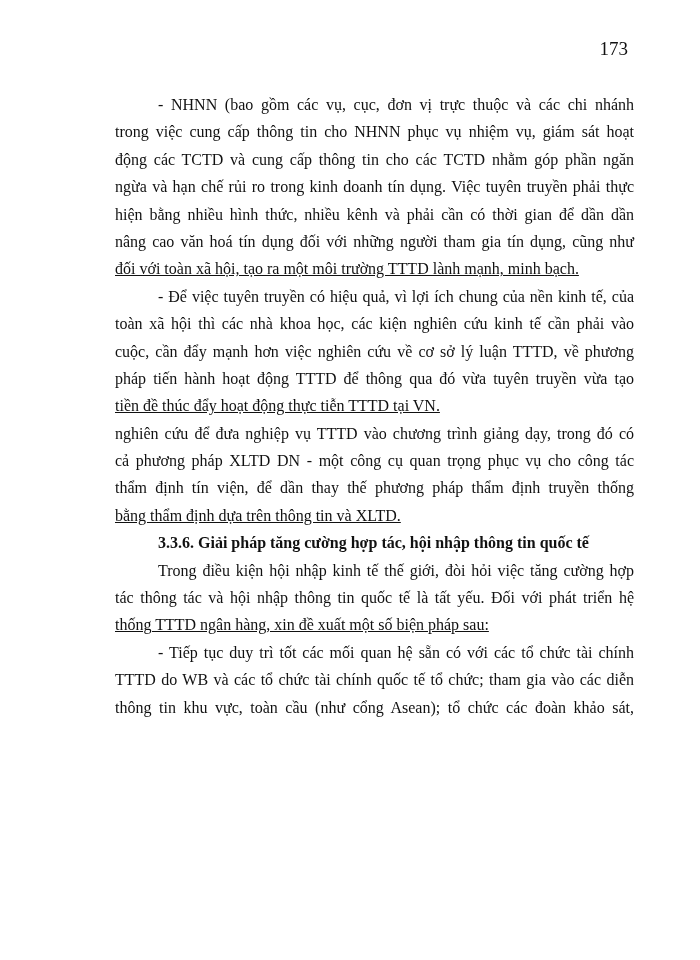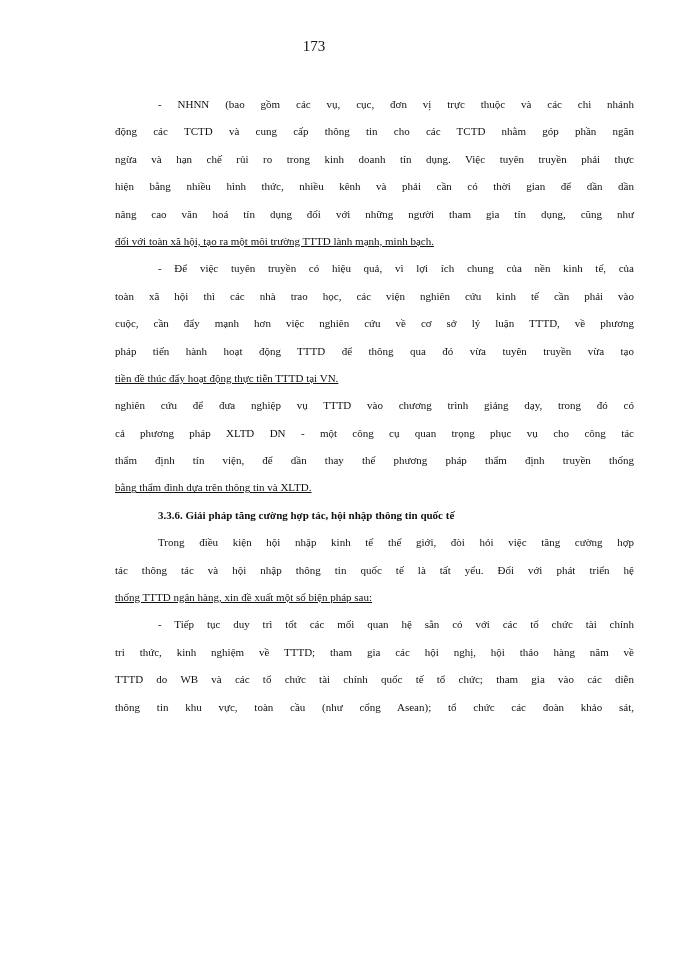--- a/index.html
+++ b/index.html
@@ -1,45 +1,46 @@
 <!DOCTYPE html>
 <html><head>
 <meta charset="utf-8">
 <style>
   html, body { margin: 0; padding: 0; background: #ffffff; }
   body { width: 700px; height: 960px; position: relative; overflow: hidden;
          font-family: "Liberation Serif", "DejaVu Serif", serif; color: #111; }
-  .page-number { position: absolute; top: 38px; left: 0; width: 628px; text-align: center;
-                 font-size: 15px; }
+  .page-number { position: absolute; top: 38px; left: 0; width: 628px; text-align: right;
+                 font-size: 19px; }
   .content { position: absolute; top: 91px; left: 115px; width: 519px; }
-  .line { height: 27.4px; line-height: 27.4px; font-size: 11px; white-space: nowrap;
+  .line { height: 27.4px; line-height: 27.4px; font-size: 16px; white-space: nowrap;
           text-align: justify; text-align-last: justify; }
   .line.last { text-align-last: left; text-decoration: underline; }
   .line.indent { padding-left: 43px; }
   .line.heading { font-weight: bold; text-align-last: left; }
 </style>
 </head>
 <body>
 
 <div class="page-number">173</div>
 
 <div class="content">
 
   <div>
     <div class="line indent">- NHNN (bao gồm các vụ, cục, đơn vị trực thuộc và các chi nhánh</div>
+    <div class="line">trong việc cung cấp thông tin cho NHNN phục vụ nhiệm vụ, giám sát hoạt</div>
     <div class="line">động các TCTD và cung cấp thông tin cho các TCTD nhằm góp phần ngăn</div>
     <div class="line">ngừa và hạn chế rủi ro trong kinh doanh tín dụng. Việc tuyên truyền phải thực</div>
     <div class="line">hiện bằng nhiều hình thức, nhiều kênh và phải cần có thời gian để dần dần</div>
     <div class="line">nâng cao văn hoá tín dụng đối với những người tham gia tín dụng, cũng như</div>
     <div class="line last">đối với toàn xã hội, tạo ra một môi trường TTTD lành mạnh, minh bạch.</div>
   </div>
 
   <div>
     <div class="line indent">- Để việc tuyên truyền có hiệu quả, vì lợi ích chung của nền kinh tế, của</div>
-    <div class="line">toàn xã hội thì các nhà trao học, các viện nghiên cứu kinh tế cần phải vào</div>
+    <div class="line">toàn xã hội thì các nhà khoa học, các kiện nghiên cứu kinh tế cần phải vào</div>
     <div class="line">cuộc, cần đẩy mạnh hơn việc nghiên cứu về cơ sở lý luận TTTD, về phương</div>
     <div class="line">pháp tiến hành hoạt động TTTD để thông qua đó vừa tuyên truyền vừa tạo</div>
     <div class="line last">tiền đề thúc đẩy hoạt động thực tiễn TTTD tại VN.</div>
   </div>
 
   <div>
     <div class="line">nghiên cứu để đưa nghiệp vụ TTTD vào chương trình giảng dạy, trong đó có</div>
     <div class="line">cả phương pháp XLTD DN - một công cụ quan trọng phục vụ cho công tác</div>
     <div class="line">thẩm định tín viện, để dần thay thế phương pháp thẩm định truyền thống</div>
     <div class="line last">bằng thẩm định dựa trên thông tin và XLTD.</div>
@@ -48,17 +49,16 @@
   <div class="line indent heading">3.3.6. Giải pháp tăng cường hợp tác, hội nhập thông tin quốc tế</div>
 
   <div>
     <div class="line indent">Trong điều kiện hội nhập kinh tế thế giới, đòi hỏi việc tăng cường hợp</div>
     <div class="line">tác thông tác và hội nhập thông tin quốc tế là tất yếu. Đối với phát triển hệ</div>
     <div class="line last">thống TTTD ngân hàng, xin đề xuất một số biện pháp sau:</div>
   </div>
 
   <div>
     <div class="line indent">- Tiếp tục duy trì tốt các mối quan hệ sẵn có với các tổ chức tài chính</div>
-    <div class="line">tri thức, kinh nghiệm về TTTD; tham gia các hội nghị, hội thảo hàng năm về</div>
     <div class="line">TTTD do WB và các tổ chức tài chính quốc tế tổ chức; tham gia vào các diễn</div>
     <div class="line">thông tin khu vực, toàn cầu (như cổng Asean); tổ chức các đoàn khảo sát,</div>
   </div>
 </div>
 
 </body></html>

